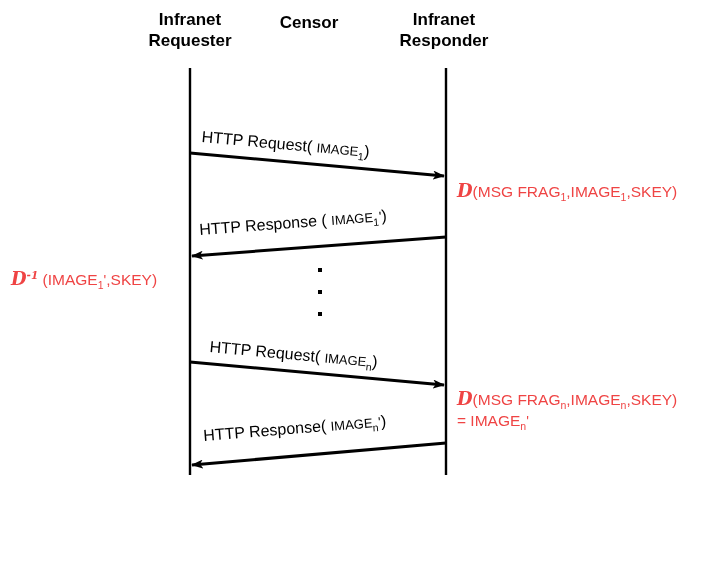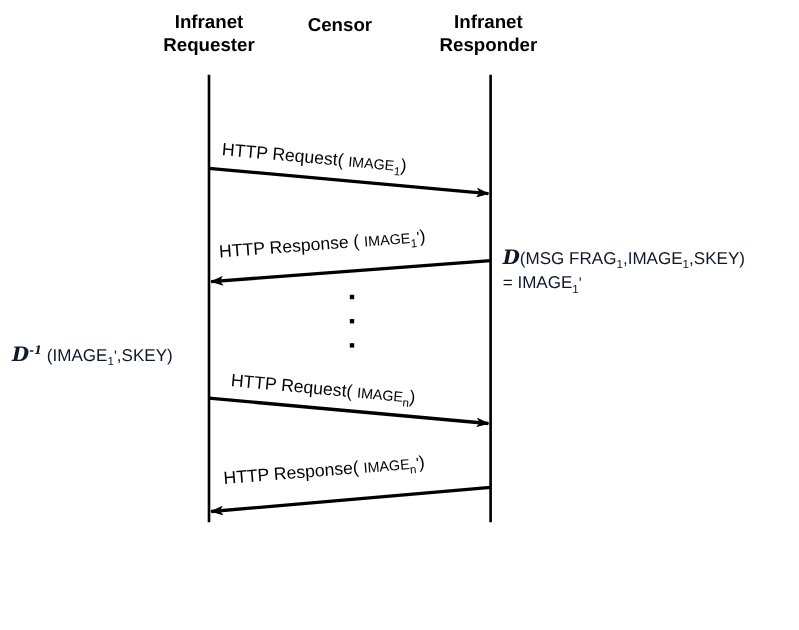--- a/index.html
+++ b/index.html
@@ -35,22 +35,21 @@
     left: 0; top: 0;
     width: 726px;
     height: 573px;
   }
 
   .note {
     position: absolute;
     font-size: 15.5px;
     line-height: 20px;
     white-space: nowrap;
-    color: #0f172a;
-    margin-top: 44px;
+    color: #ef4444;
   }
   .note .calD {
     font-family: "DejaVu Serif", serif;
     font-style: italic;
     font-weight: bold;
     font-size: 18px;
   }
   .note .sup {
     font-style: italic;
     font-weight: bold;
@@ -139,27 +138,30 @@
   <div class="alabel al3">
     <span>HTTP Request( </span><span class="sm">IMAGE</span><sub>n</sub><span>)</span>
   </div>
 
   <div class="alabel al4">
     <span>HTTP Response( </span><span class="sm">IMAGE</span><sub>n</sub><span class="prime">'</span><span>)</span>
   </div>
 
   <div class="note note-r1">
     <div><span class="calD">D</span><span>(MSG FRAG</span><sub>1</sub><span>,IMAGE</span><sub>1</sub><span>,SKEY)</span></div>
-    <div><span>= IMAGE</span><sub>1</sub><span class="prime">'</span></div>
   </div>
 
   <div class="note note-l1">
     <div><span class="calD">D</span><span class="sup">-1</span><span> (IMAGE</span><sub>1</sub><span class="prime">'</span><span>,SKEY)</span></div>
   </div>
 
+  <div class="note note-r2">
+    <div><span class="calD">D</span><span>(MSG FRAG</span><sub>n</sub><span>,IMAGE</span><sub>n</sub><span>,SKEY)</span></div>
+    <div><span>= IMAGE</span><sub>n</sub><span class="prime">'</span></div>
+  </div>
 
   <div class="note note-l2">
   </div>
 
   <div class="dots">
     <div class="dot"></div>
     <div class="dot"></div>
     <div class="dot"></div>
   </div>
 

